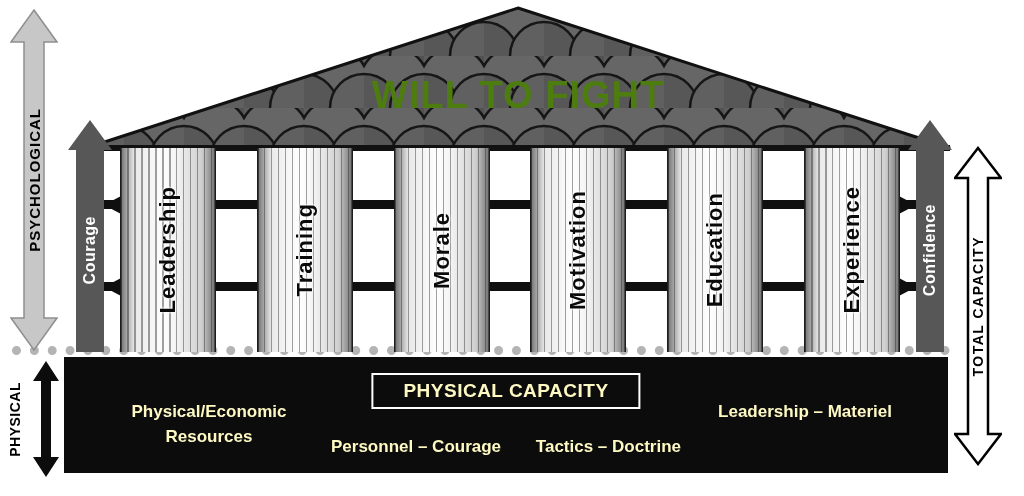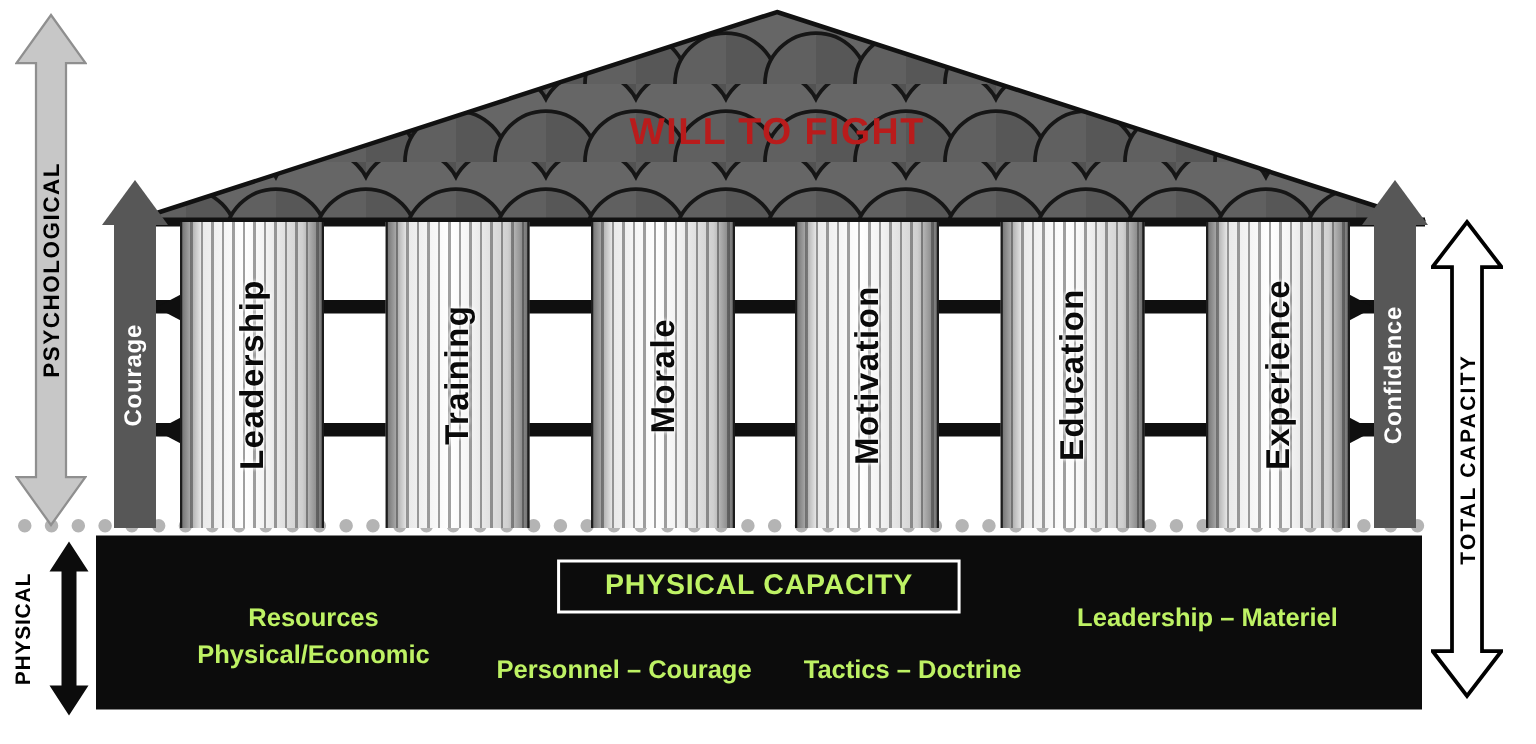--- a/index.html
+++ b/index.html
@@ -9,21 +9,21 @@
     font-family:"Liberation Sans", sans-serif;
     -webkit-font-smoothing:antialiased;
   }
   .abs { position:absolute; }
   .vtext { writing-mode:vertical-rl; transform:rotate(180deg); white-space:nowrap; }
   .flexc { display:flex; align-items:center; justify-content:center; }
 
   
   .roof-title {
     left:218px; top:74px; width:600px; text-align:center;
-    color:#b91c1c; font-size:25px; font-weight:bold; letter-spacing:1px;
+    color:#4d7c0f; font-size:38px; font-weight:bold; letter-spacing:1px;
     z-index:4;
   }
 
   
   .psych-label, .total-label, .phys-label {
     font-weight:bold; color:#000;
   }
   .psych-wrap { left:10px; top:8px;  width:48px; height:344px; z-index:5; }
   .total-wrap { left:954px; top:146px; width:48px; height:320px; z-index:5; }
   .phys-text-wrap { left:0px; top:360px; width:30px; height:118px; z-index:5; }
@@ -72,21 +72,21 @@
 
   
   .dashed {
     left:12px; top:346px; width:938px; height:0;
     border-top:9px dotted #b4b4b4; z-index:1;
   }
 
   
   .foundation {
     left:64px; top:357px; width:884px; height:116px;
-    background:#0c0c0c; color:#bef264; z-index:2;
+    background:#0c0c0c; color:#fef9c3; z-index:2;
   }
   .cap-box {
     position:absolute; left:50%; top:16px; transform:translateX(-50%);
     border:2px solid #ffffff; padding:5px 30px;
     font-size:19px; font-weight:bold; letter-spacing:0.5px; white-space:nowrap;
   }
   .f-left  { position:absolute; left:30px;  top:42px; width:230px; text-align:center;
              font-size:17px; font-weight:bold; line-height:25px; }
   .f-right { position:absolute; right:18px; top:42px; width:250px; text-align:center;
              font-size:17px; font-weight:bold; line-height:25px; }
@@ -178,22 +178,22 @@
   <div class="abs support" style="left:916px;">
     <span class="vtext label">Confidence</span>
   </div>
   <div class="abs support-head" style="left:908px; top:120px;"></div>
 
   <div class="abs dashed"></div>
 
   <div class="abs foundation">
     <div class="cap-box">PHYSICAL CAPACITY</div>
     <div class="f-left">
+      <div>Physical/Economic</div>
       <div>Resources</div>
-      <div>Physical/Economic</div>
     </div>
     <div class="f-right">
       <div>Leadership – Materiel</div>
     </div>
     <div class="f-center">
       <span>Personnel – Courage</span>
       <span>Tactics – Doctrine</span>
     </div>
   </div>
 

